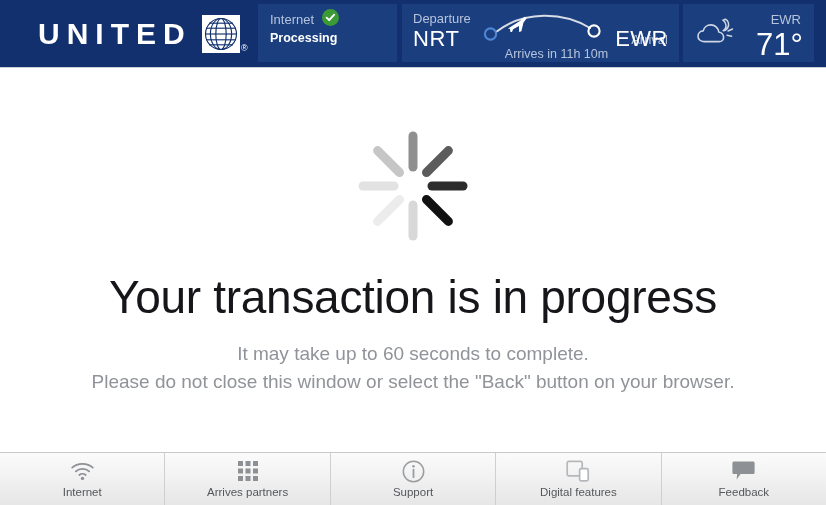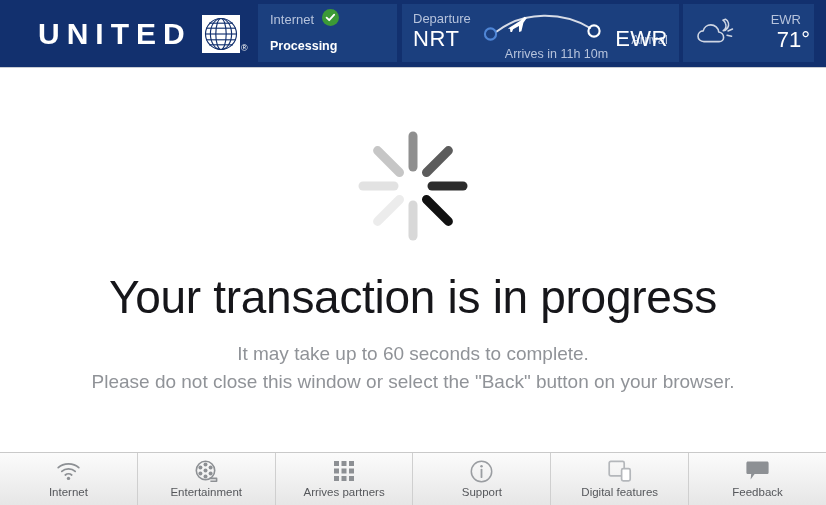--- a/index.html
+++ b/index.html
@@ -50,42 +50,42 @@
   }
 
   .internet-label { position:absolute; left:12px; top:9px; }
   .internet-check {
     position:absolute; left:64px; top:5px;
     width:17px; height:17px; border-radius:50%;
     background:#3c9a36;
     display:flex; align-items:center; justify-content:center;
   }
   .internet-status {
-    position:absolute; left:12px; top:36px;
+    position:absolute; left:12px; top:28px;
     color:#ffffff; font-size:12.5px; font-weight:700; line-height:1;
   }
 
   .dep-label { position:absolute; left:11px; top:8px; }
   .dep-code  { position:absolute; left:11px; top:24px; }
   .arr-label { position:absolute; right:11px; top:8px;margin-top:21px; }
   .arr-code  { position:absolute; right:11px; top:24px; }
   .arc-wrap  { position:absolute; left:80px; top:6px; width:125px; height:36px; }
   .eta {
     position:absolute; left:0; right:0; top:44px; text-align:center;
     color:#b6c3dc; font-size:12.5px; line-height:1;margin-left:32px;
   }
 
   .wx-icon { position:absolute; left:12px; top:13px; width:50px; height:34px; }
   .wx-code {
     position:absolute; right:13px; top:9px;
     color:#b6c3dc; font-size:13px; line-height:1;
   }
   .wx-temp {
-    position:absolute; right:4px; top:25px;
-    color:#ffffff; font-size:22px; font-weight:300; line-height:1;
+    position:absolute; right:11px; top:25px;
+    color:#ffffff; font-size:31px; font-weight:300; line-height:1;
   }
 
   
   .main {
     position:absolute; left:0; top:68px; width:826px; height:384px;
     background:#ffffff;
   }
   .spinner {
     position:absolute; left:50%; top:52px;
     transform:translateX(-50%);
@@ -233,36 +233,20 @@
             <path d="M2.2 6.6 C 7.6 1.5 17.4 1.5 22.8 6.6"></path>
             <path d="M5.8 10.4 C 9.4 7.0 15.6 7.0 19.2 10.4"></path>
             <path d="M9.3 14.0 C 11.1 12.4 13.9 12.4 15.7 14.0"></path>
           </g>
           <circle cx="12.5" cy="17.4" r="1.7" fill="#8d9094"></circle>
         </svg>
       </span>
       <span class="nav-label">Internet</span>
     </div>
 
-    <div class="nav-item">
-      <span class="nav-icon">
-        <svg width="23" height="23" viewBox="0 0 23 23" aria-hidden="true">
-          <circle cx="10.5" cy="10.5" r="9.2" fill="none" stroke="#8d9094" stroke-width="1.6"></circle>
-          <circle cx="10.5" cy="10.5" r="2.0" fill="#8d9094"></circle>
-          <circle cx="10.5" cy="4.6" r="2.0" fill="#8d9094"></circle>
-          <circle cx="10.5" cy="16.4" r="2.0" fill="#8d9094"></circle>
-          <circle cx="5.4" cy="7.6" r="2.0" fill="#8d9094"></circle>
-          <circle cx="15.6" cy="7.6" r="2.0" fill="#8d9094"></circle>
-          <circle cx="5.4" cy="13.4" r="2.0" fill="#8d9094"></circle>
-          <circle cx="15.6" cy="13.4" r="2.0" fill="#8d9094"></circle>
-          <path d="M14.5 18.4 C 18.4 18.4 20.4 18.4 21.6 18.4 L21.6 21.2 L15.4 21.2" fill="none" stroke="#8d9094" stroke-width="1.6" stroke-linejoin="round"></path>
-        </svg>
-      </span>
-      <span class="nav-label">Entertainment</span>
-    </div>
 
     <div class="nav-item">
       <span class="nav-icon">
         <svg width="22" height="22" viewBox="0 0 22 22" aria-hidden="true">
           <g fill="#8d9094">
             <rect x="1" y="1" width="5" height="5"></rect>
             <rect x="8.5" y="1" width="5" height="5"></rect>
             <rect x="16" y="1" width="5" height="5"></rect>
             <rect x="1" y="8.5" width="5" height="5"></rect>
             <rect x="8.5" y="8.5" width="5" height="5"></rect>

